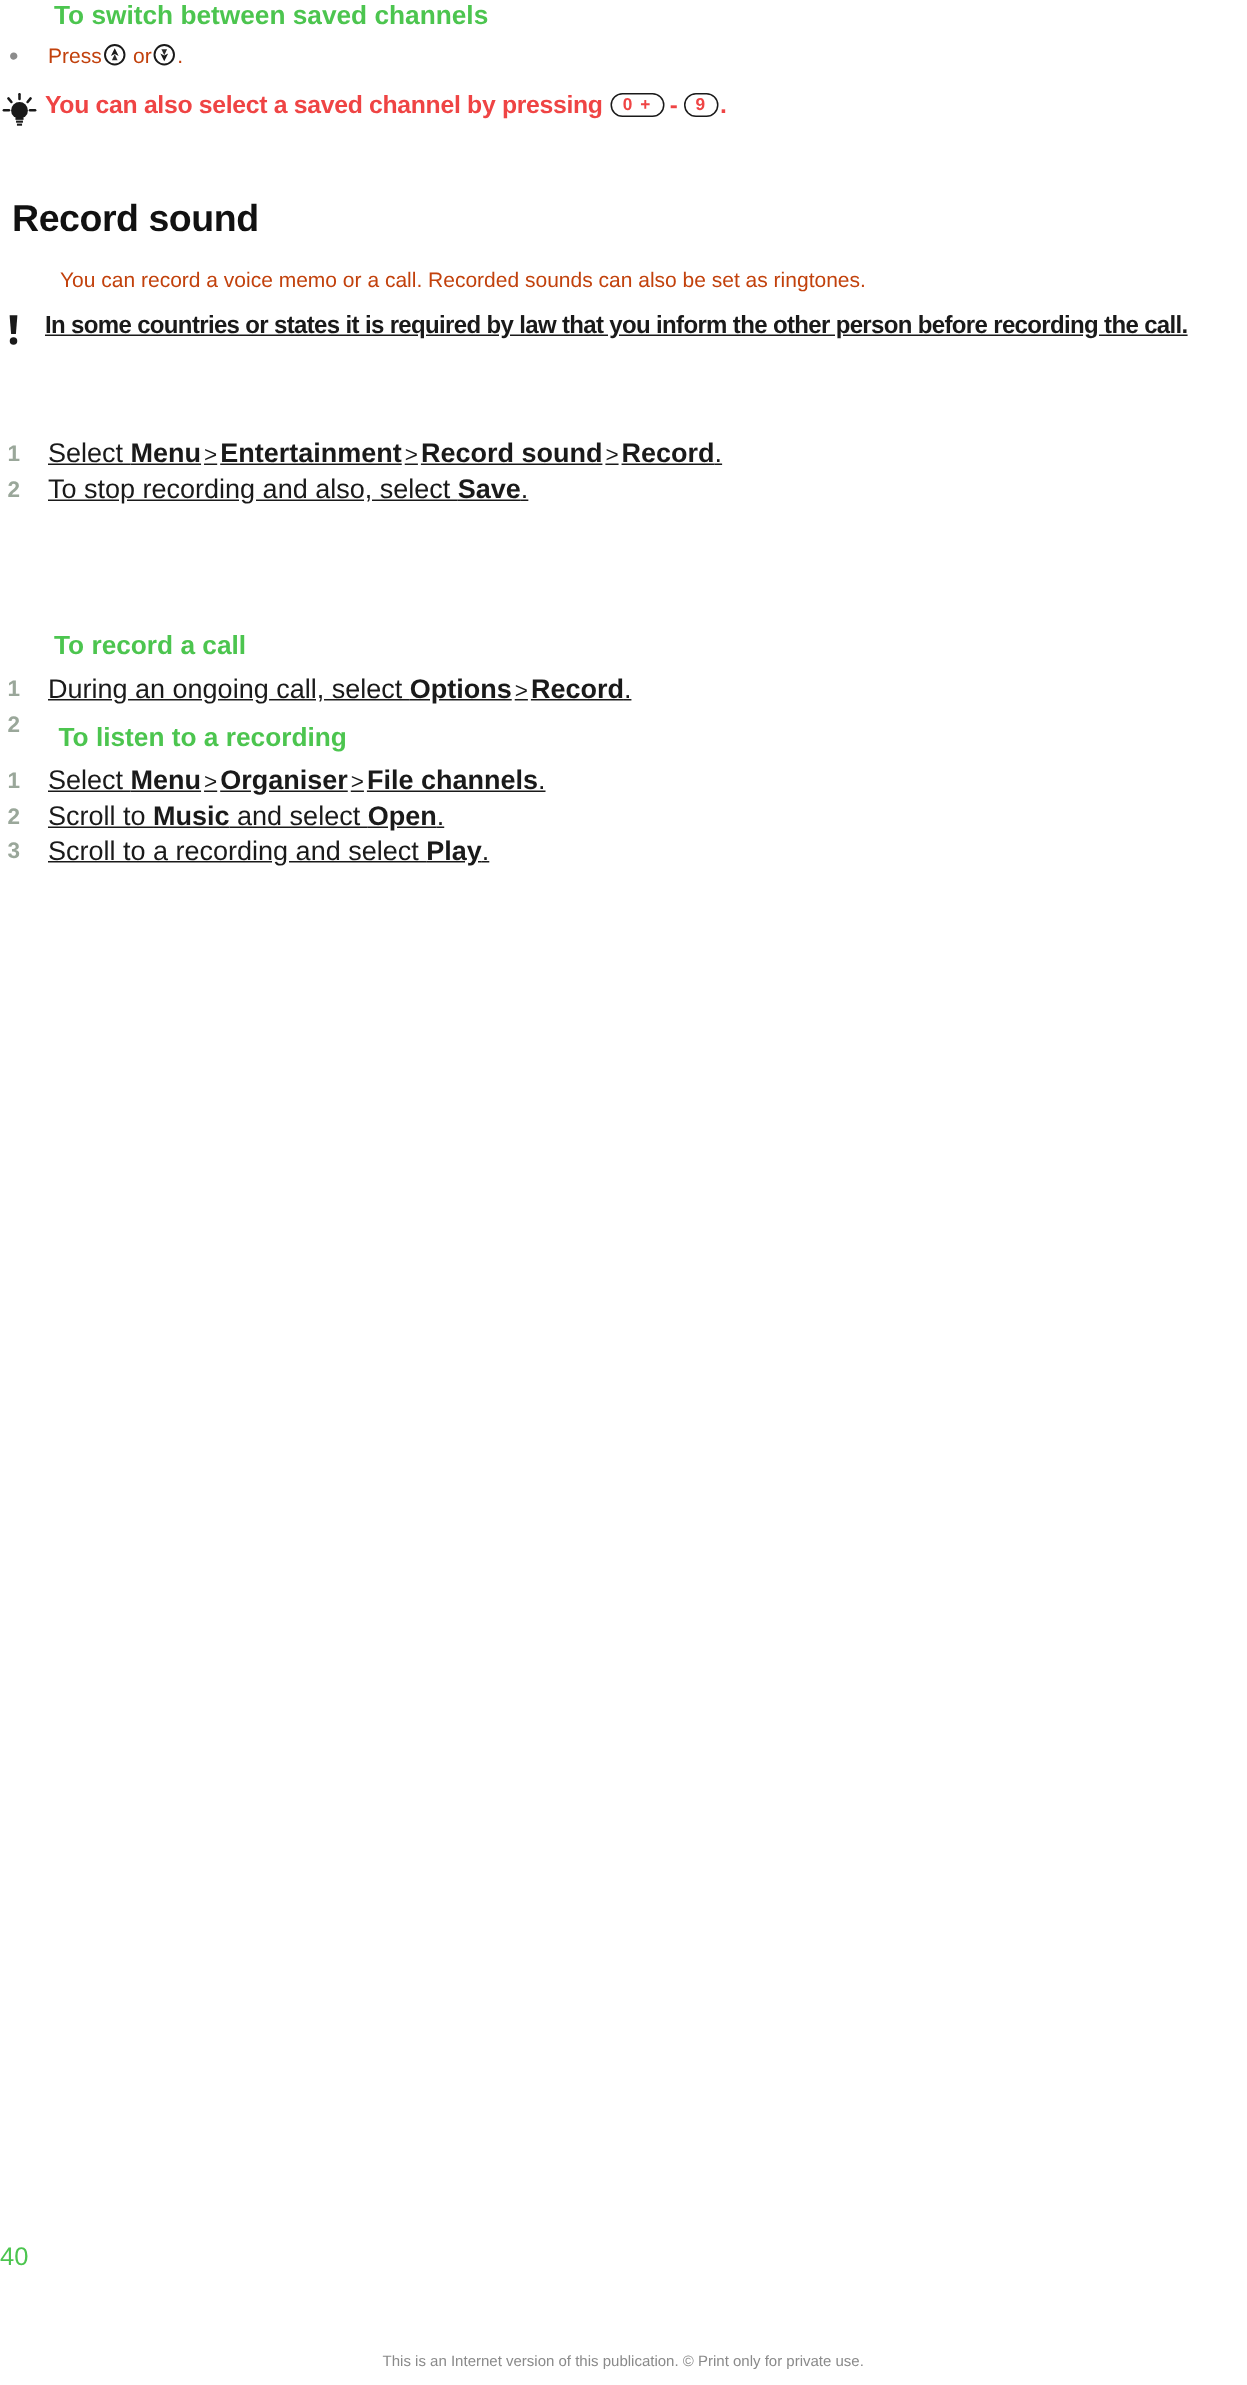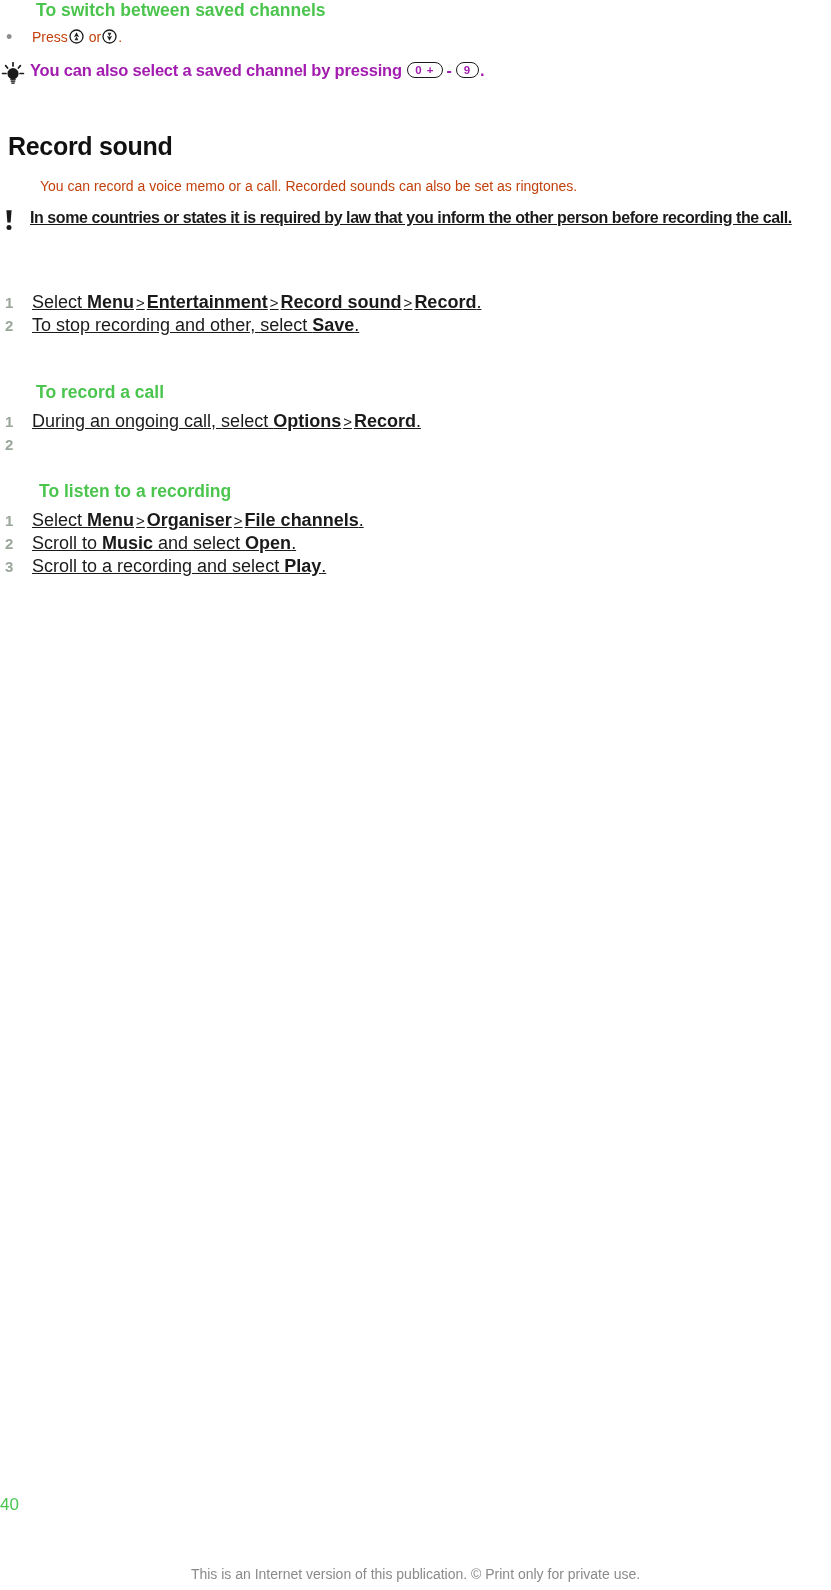--- a/index.html
+++ b/index.html
@@ -119,21 +119,21 @@
   .tip-icon-cell {
     width: 30px;
     flex: 0 0 30px;
     padding-top: 2px;
   }
   .tip-text {
     font-size: 16.5px;
     font-weight: bold;
     line-height: 21px;
     letter-spacing: -0.2px;
-    color: #a21caf;
+    color: #ef4444;
   }
 
   
   .note-row {
     display: flex;
     align-items: flex-start;
     text-decoration: underline;
   }
   .note-icon-cell {
     width: 30px;
@@ -170,21 +170,21 @@
     font-size: 17px;
     line-height: 20px;
   }
   .footer-note {
     position: absolute;
     left: 0;
     right: 0;
     top: 1566px;
     text-align: center;
     color: #8a8a8a;
-    font-size: 14px;
+    font-size: 10px;
     line-height: 17px;
   }
 
   
   .abs { position: absolute; }
 </style>
 </head>
 <body>
 
 <div class="page">
@@ -247,27 +247,27 @@
   <div class="abs" style="left:0px; top:284px; width:800px;">
     <div class="num-row" style="margin-top:7px;">
       <div class="num-marker">1</div>
       <div class="num-text">
         <span>Select </span><span class="b">Menu</span><span class="gt">&gt;</span><span class="b">Entertainment</span><span class="gt">&gt;</span><span class="b">Record sound</span><span class="gt">&gt;</span><span class="b">Record</span><span>.</span>
       </div>
     </div>
     <div class="num-row">
       <div class="num-marker">2</div>
       <div class="num-text">
-        <span>To stop recording and other, select </span><span class="b">Save</span><span>.</span>
+        <span>To stop recording and also, select </span><span class="b">Save</span><span>.</span>
       </div>
     </div>
   </div>
 
   <div class="abs" style="left:0px; top:382px; width:800px;">
-    <div class="proc-heading" style="margin-left:36px;">To record a call</div>
+    <div class="proc-heading" style="margin-left:36px;margin-top:38px;">To record a call</div>
     <div class="num-row" style="margin-top:7px;">
       <div class="num-marker">1</div>
       <div class="num-text">
         <span>During an ongoing call, select </span><span class="b">Options</span><span class="gt">&gt;</span><span class="b">Record</span><span>.</span>
       </div>
     </div>
     <div class="num-row">
       <div class="num-marker">2</div>
     </div>
   </div>

